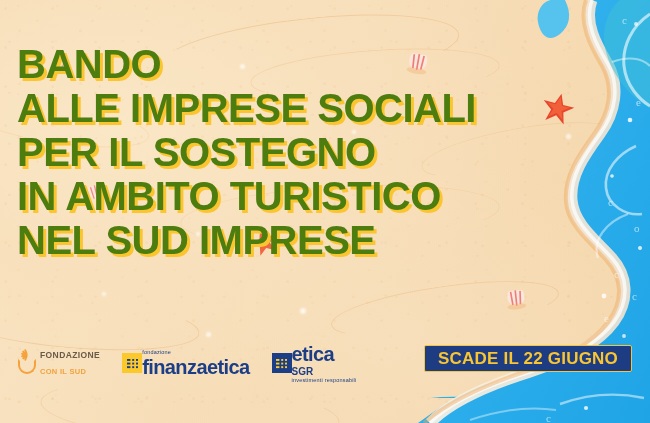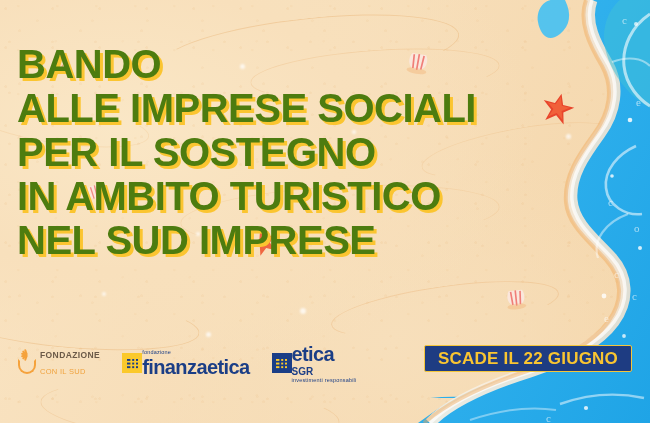--- a/index.html
+++ b/index.html
@@ -106,21 +106,21 @@
     border:2.4px solid #F5A23C;
     border-top-color:transparent;
     border-radius:0 0 12px 12px;
   }
   .fcs-text { line-height:1.05; }
   .fcs-top {
     font-size:8.5px; font-weight:bold; letter-spacing:.4px;
     color:#6B5A48;
   }
   .fcs-bot {
-    font-size:7.5px; font-weight:normal; letter-spacing:.3px;
+    font-size:7.5px; font-weight:bold; letter-spacing:.3px;
     color:#F0A33F;
     margin-top:8px;
   }
 
   
   .mark {
     width:20px; height:20px; flex:none;
     display:flex; align-items:center; justify-content:center;
     font-size:13px; font-weight:bold; line-height:1;
   }

